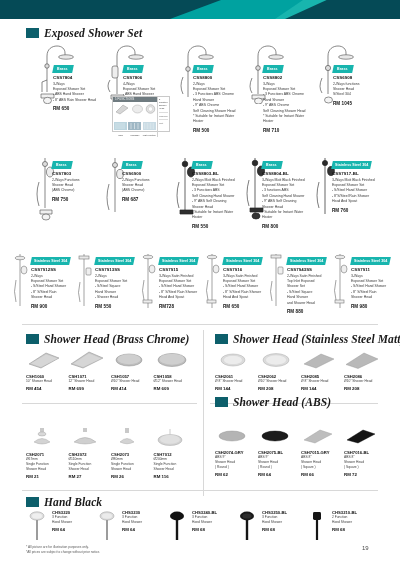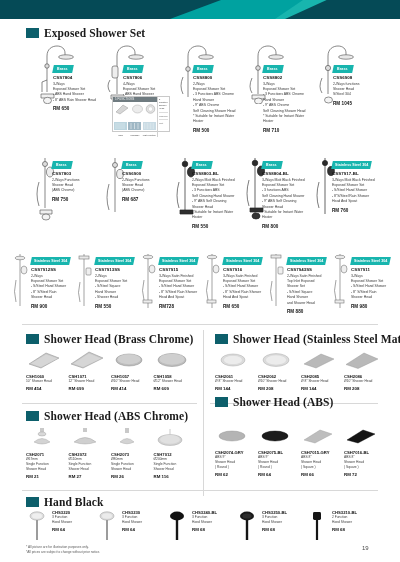--- a/index.html
+++ b/index.html
@@ -27,21 +27,21 @@
     position: absolute; top: 0; left: 275px; width: 70px; height: 19px;
     background: #18b5ae;
     clip-path: polygon(40% 0, 100% 0, 60% 100%, 0 100%);
   }
 
   
   .sec-head { display: flex; align-items: center; gap: 5px; }
   .sec-sq { width: 13px; height: 10px; background: #0d5f6b; flex: none; }
   .sec-title {
     font-family: "Liberation Serif", serif;
-    font-weight: 700;
+    font-style: italic; font-weight: 700;
     font-size: 11.5px; color: #1a1a1a; letter-spacing: .1px;
     white-space: nowrap;
   }
   .cell { position: relative; }
   .badge {
     display: inline-block;
     background: #18b5ae; color: #fff;
     font-size: 3.6px; font-weight: 700; letter-spacing: .15px;
     padding: 2px 5px 2px 4px;
     transform: skewX(-12deg);
@@ -591,24 +591,20 @@
       </svg>
       <div class="sh-code">CSH2086</div>
       <div class="sh-desc">Ø10" Shower Head</div>
       <div class="sh-price">RM 208</div>
     </div>
   </div>
 
   <div class="hr-line" style="position:absolute;left:22px;top:403px;width:175px;"></div>
   <div class="hr-line" style="position:absolute;left:210px;top:403px;width:168px;"></div>
 
-  <div style="position:absolute;left:26px;top:410px;" class="sec-head">
-    <div class="sec-sq"></div>
-    <div class="sec-title">Shower Head (ABS Chrome)</div>
-  </div>
 
   <div style="position:absolute;left:26px;top:426px;width:170px;height:50px;display:flex;">
     <div style="width:43px;">
       <svg width="32" height="22" viewBox="0 0 32 22">
         <path d="M14 2 L18 2 L18 6 L14 6 Z" fill="#c9c9c9"></path>
         <ellipse cx="16" cy="8" rx="4" ry="2" fill="#d8d8d8" stroke="#9a9a9a" stroke-width=".4"></ellipse>
         <path d="M8 16 Q16 9,24 16 Q16 20,8 16 Z" fill="#d3d3d3" stroke="#9a9a9a" stroke-width=".4"></path>
       </svg>
       <div class="sh-code">CSH2071</div>
       <div class="sh-desc" style="white-space:pre-line">Ø67mm

